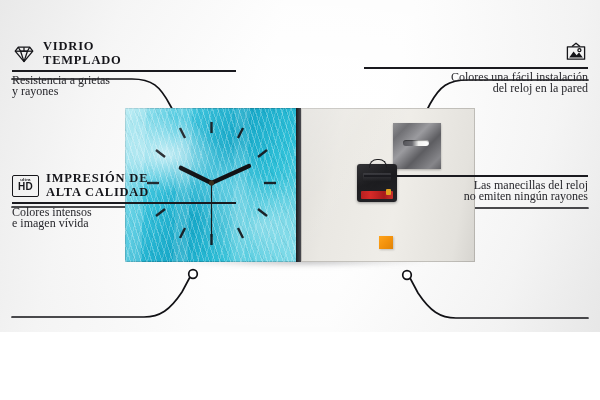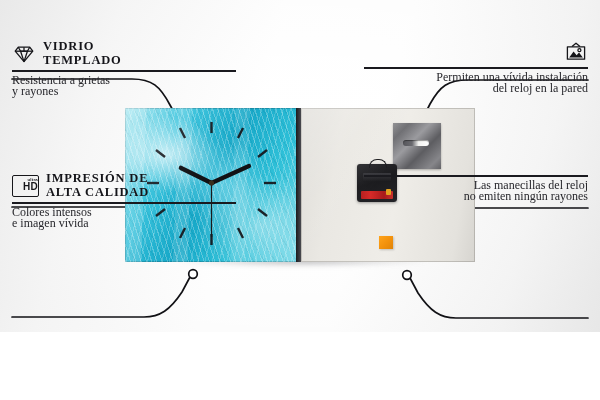--- a/index.html
+++ b/index.html
@@ -43,21 +43,21 @@
     margin-top:3.5px;white-space:pre-line;
   }
   .feature.right .desc{text-align:right;}
 
   .icon{width:24px;height:24px;flex:0 0 24px;display:block;}
   .icon svg{display:block;width:24px;height:24px;}
 
   
   .hdbox{
     width:25px;height:20px;border:1.6px solid #16161a;border-radius:2px;
-    display:flex;flex-direction:column;align-items:flex-end;justify-content:center;
+    display:flex;flex-direction:column;align-items:center;justify-content:center;
     font-family:"Liberation Sans", sans-serif;color:#16161a;flex:0 0 25px;
   }
   .hdbox .u{font-size:4.4px;line-height:4.4px;font-weight:700;letter-spacing:.2px;}
   .hdbox .h{font-size:10px;line-height:10.5px;font-weight:700;letter-spacing:.3px;}
 
   
   #product{position:absolute;left:125px;top:108px;width:350px;height:158px;}
   .pshadow{
     position:absolute;left:8px;top:150px;width:336px;height:16px;
     background:radial-gradient(ellipse 50% 50% at 50% 20%, rgba(90,90,95,.40) 0%, rgba(120,120,125,.16) 48%, rgba(255,255,255,0) 78%);
@@ -225,21 +225,21 @@
       <span class="icon">
         <svg viewBox="0 0 24 24" fill="none" stroke="#16161a" stroke-width="1.3" stroke-linejoin="round">
           <path d="M8 6.6 L12 3.2 L16 6.6"></path>
           <rect x="3.4" y="6.8" width="17.2" height="12.4"></rect>
           <path d="M5.2 17.4 L9.6 11.4 L12.6 15.3 L15 12.6 L18.8 17.4 Z" fill="#16161a" stroke="none"></path>
           <circle cx="15.4" cy="10.2" r="1.5"></circle>
         </svg>
       </span>
     </div>
     <div class="rule"></div>
-    <div class="desc">Permiten una vívida instalación
+    <div class="desc">Colores una fácil instalación
 del reloj en la pared</div>
   </div>
 
   <div class="feature right" style="left:364px;top:172px;">
     <div class="rule"></div>
     <div class="desc">Las manecillas del reloj
 no emiten ningún rayones</div>
   </div>
 
 

